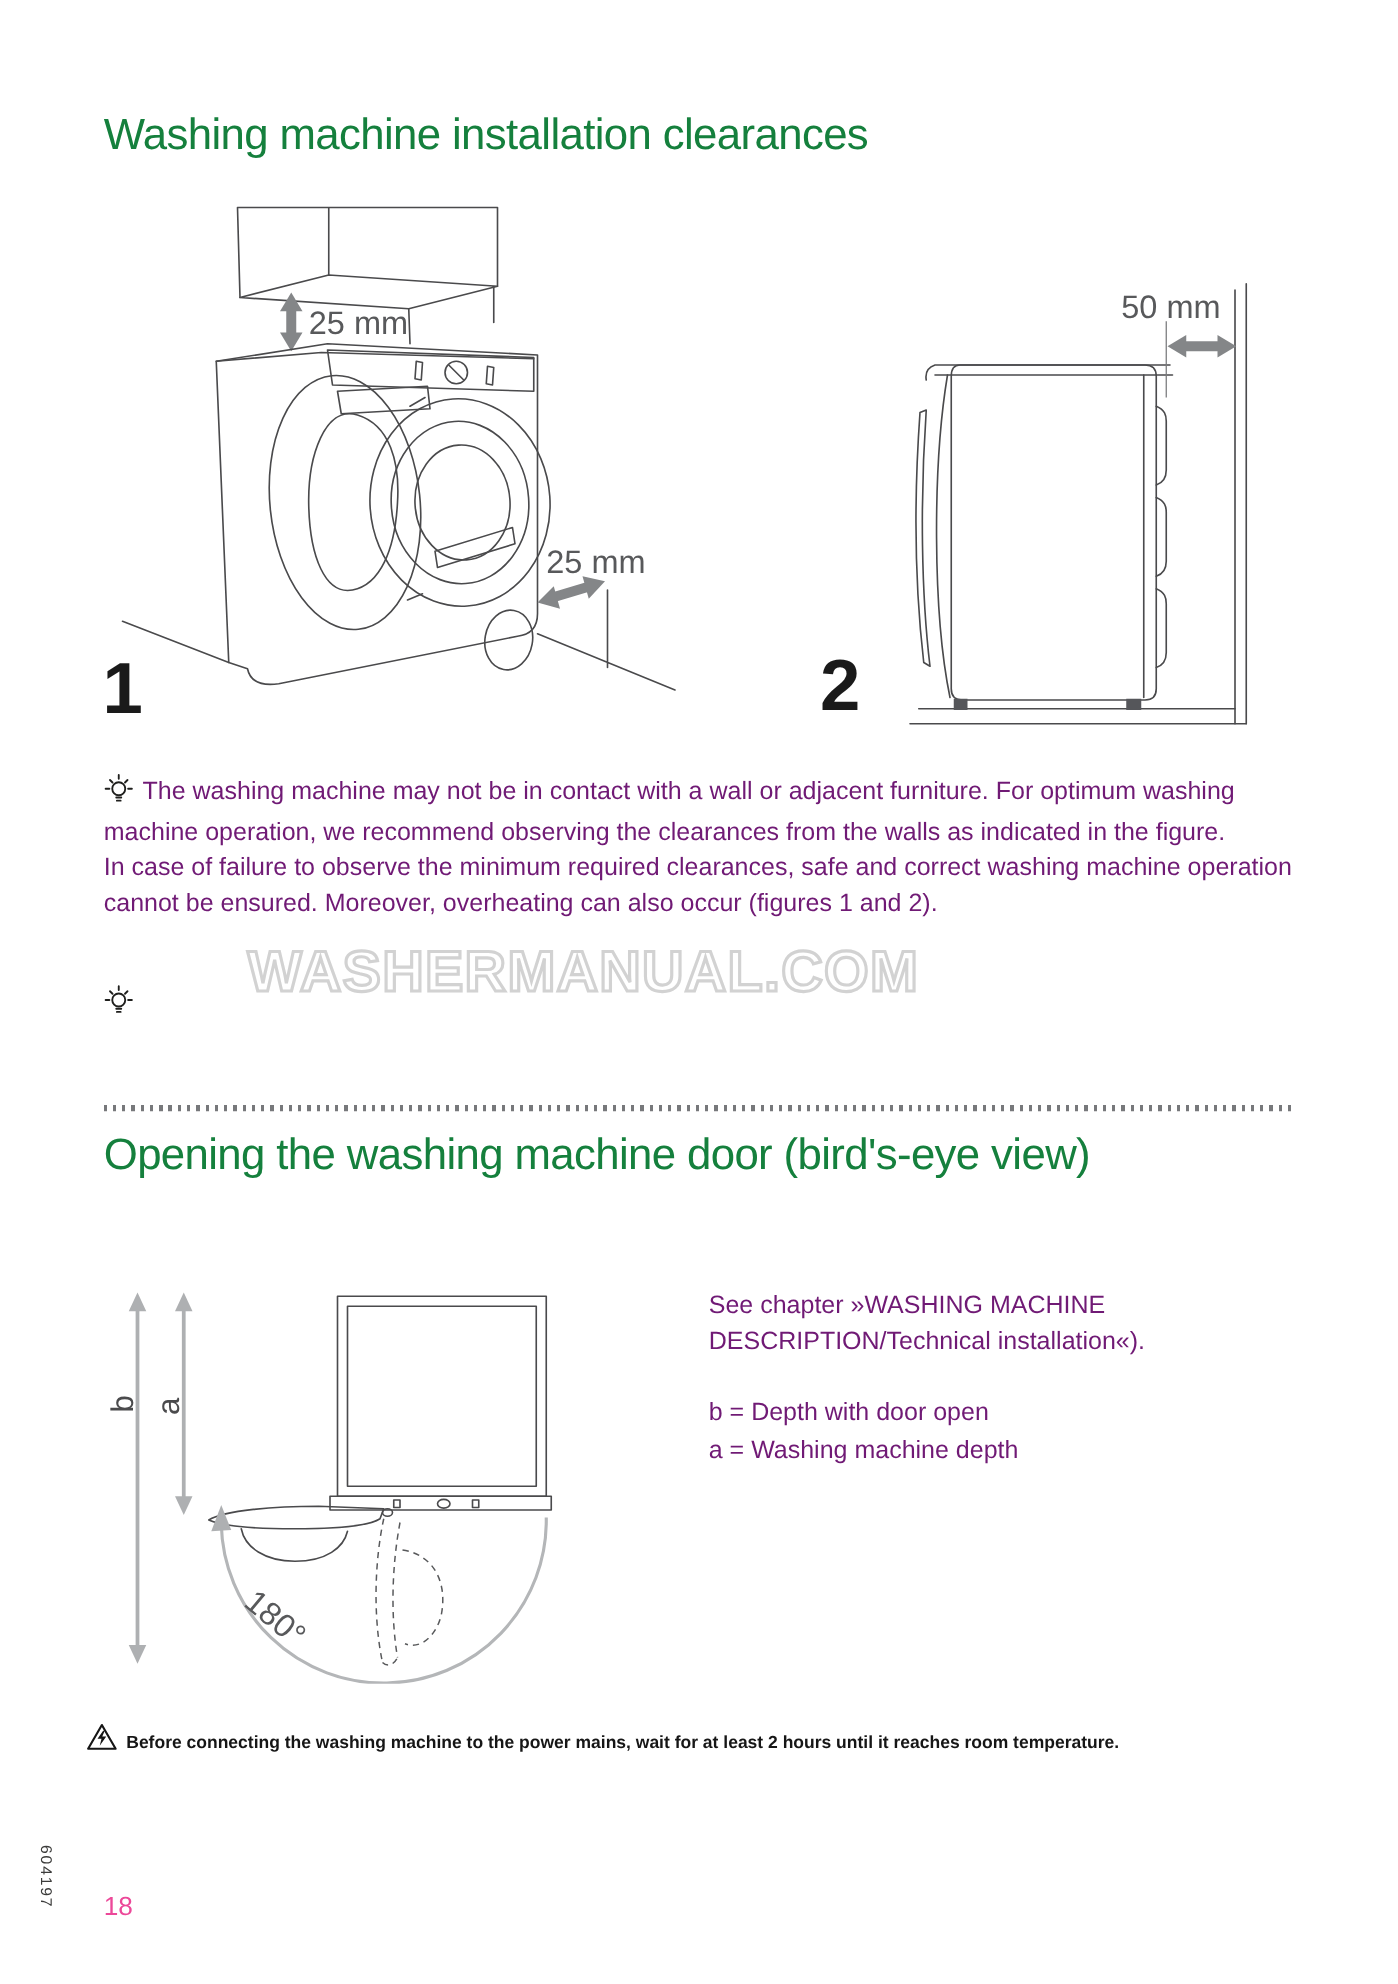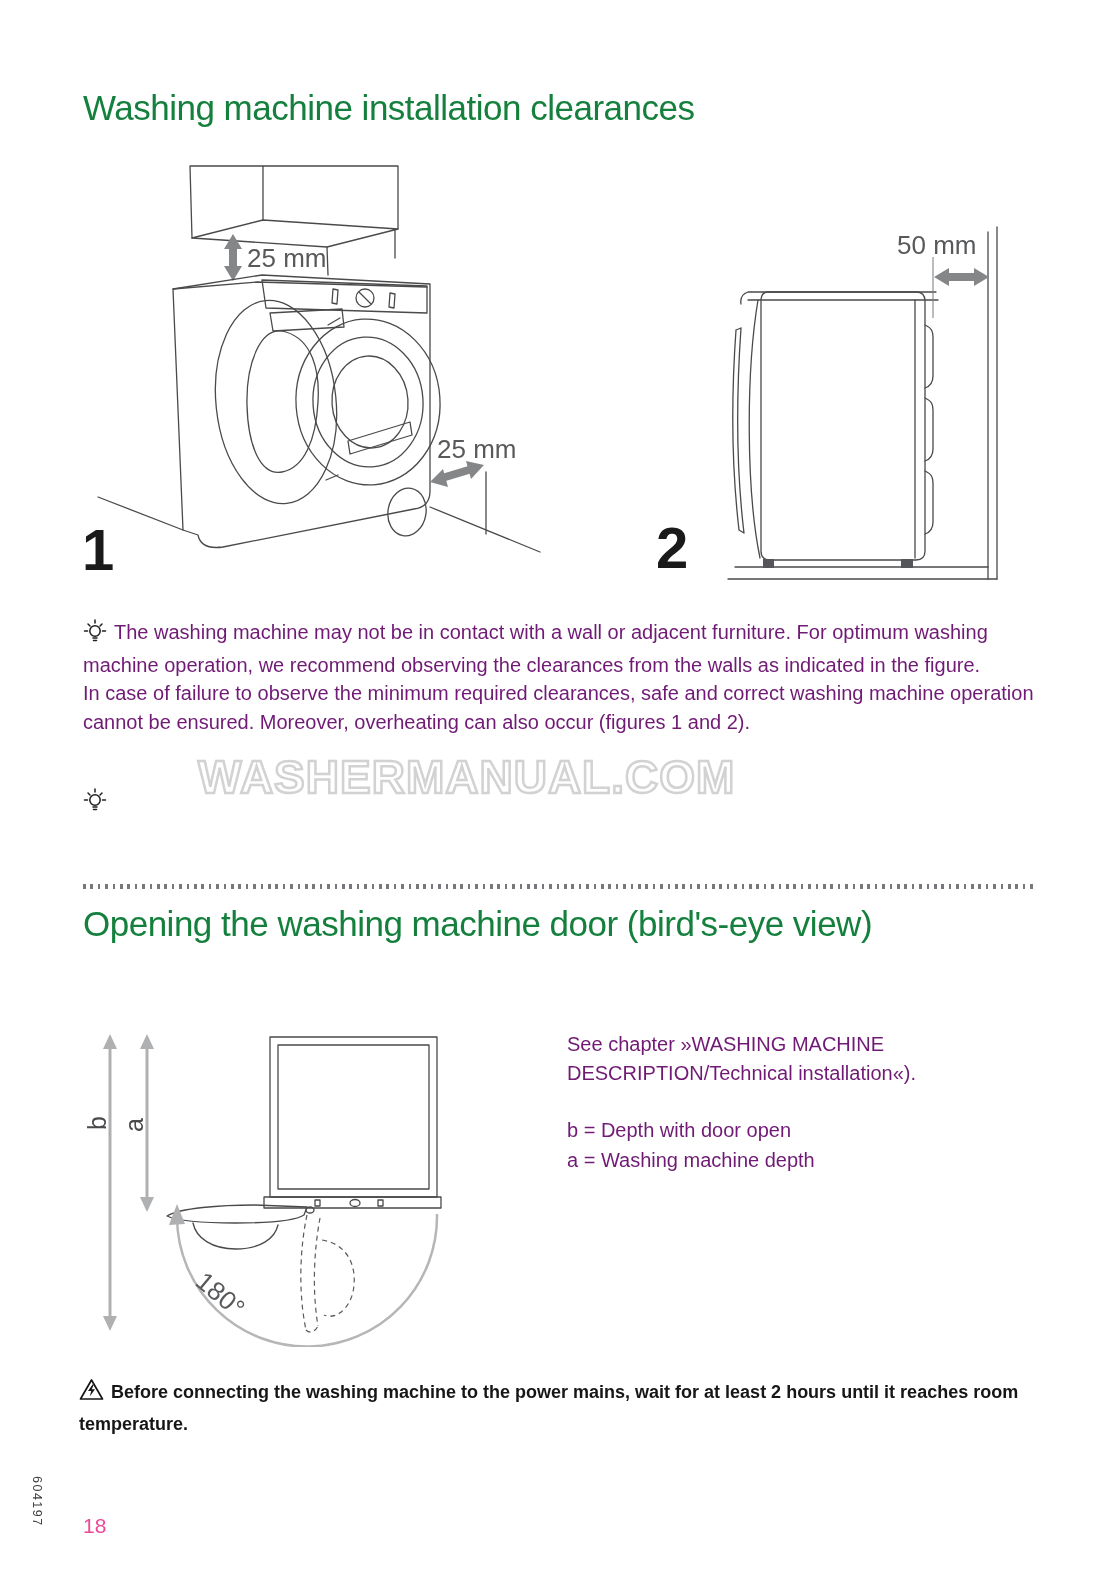--- a/index.html
+++ b/index.html
@@ -27,22 +27,22 @@
     white-space:nowrap;
   }
   .divider {
     position:absolute; left:83px; top:884px; width:952px; height:5px;
     background:repeating-linear-gradient(90deg,#77787b 0 2.6px,transparent 2.6px 7.4px);
   }
   .seechapter { position:absolute; left:567px; top:1030px; width:432px; }
   .seechapter .ref { margin-bottom:29px; }
   .seechapter .legendline { line-height:29.5px; }
   .warning {
-    position:absolute; left:79px; top:1378px; width:968px;
-    font-size:18px; font-weight:bold; line-height:29px; color:#161616;
+    position:absolute; left:69px; top:1378px; width:968px;
+    font-size:14px; font-weight:bold; line-height:29px; color:#161616;
   }
   .sidecode {
     position:absolute; left:30px; top:1476px;
     writing-mode:vertical-rl; font-size:12.5px; color:#3c3c3b; letter-spacing:1.5px;
   }
   .pagenum { position:absolute; left:83px; top:1514px; font-size:21px; color:#ec4899; }
   .figsvg { position:absolute; }
   #fig1 { left:80px; top:150px; }
   #fig2 { left:620px; top:200px; }
   #fig3 { left:60px; top:1012px; }

